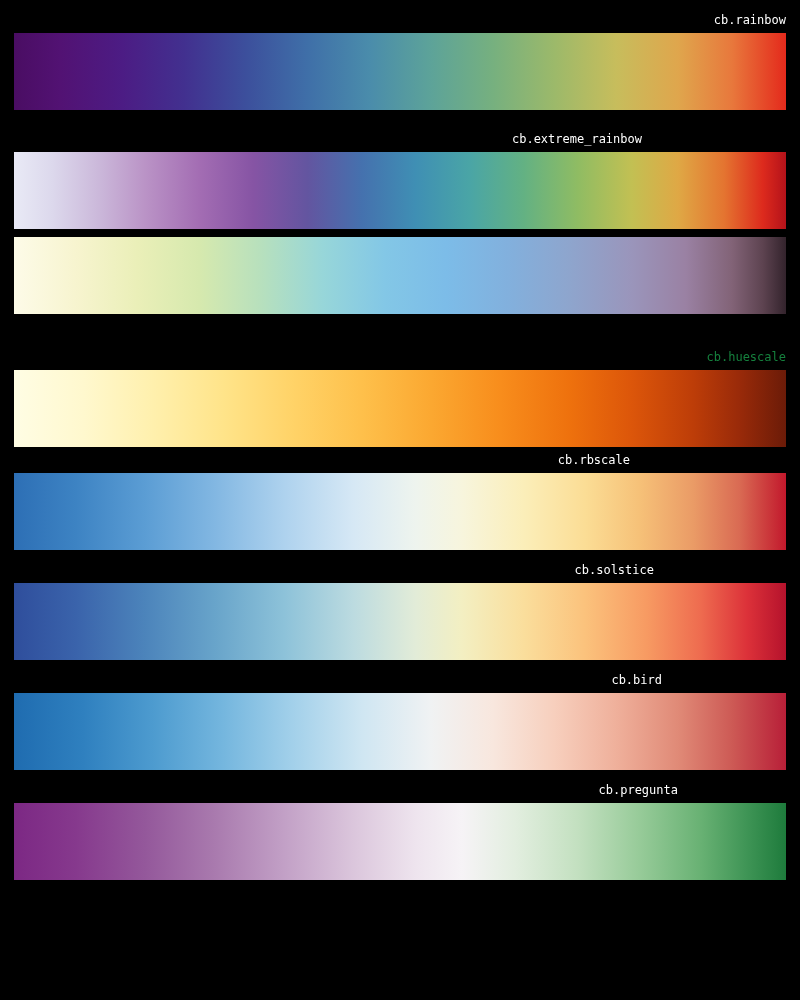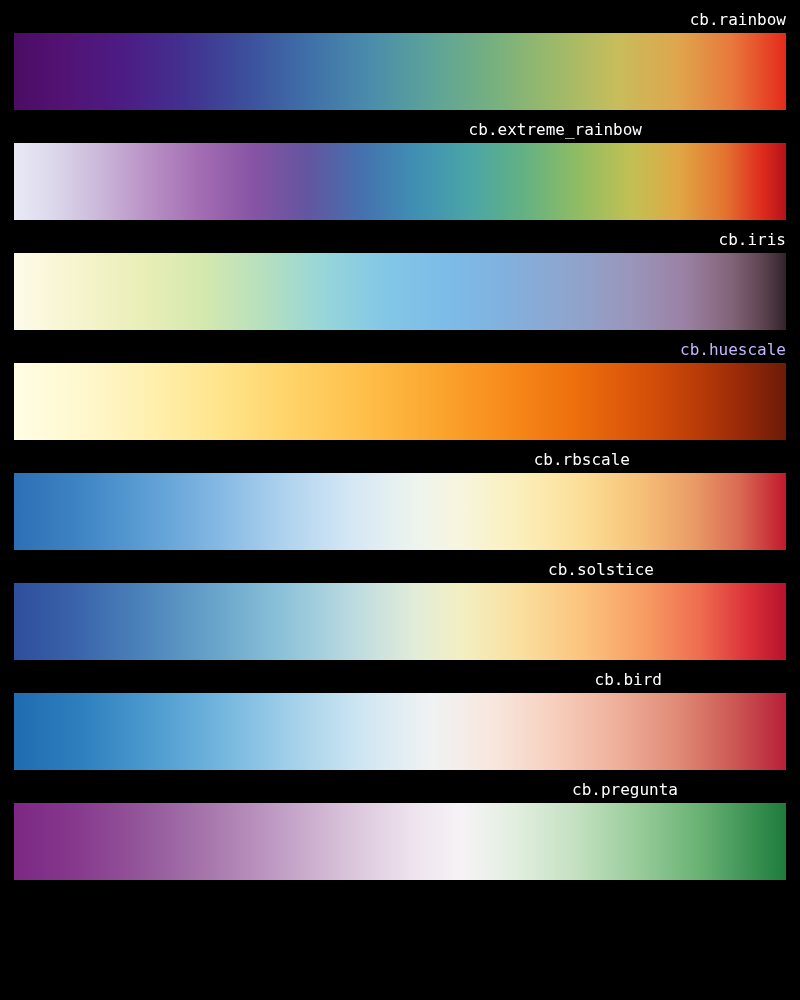--- a/index.html
+++ b/index.html
@@ -24,21 +24,21 @@
   .cmap-entry {
     position: absolute;
     left: 14px;
     width: 772px;
   }
   .cmap-label {
     display: block;
     text-align: right;
     color: #ffffff;
     font-family: "DejaVu Sans Mono", "Liberation Mono", monospace;
-    font-size: 16px;
+    font-size: 12px;
     line-height: 16px;
     letter-spacing: 0px;
     height: 16px;
     margin: 0;
     padding: 0;
     white-space: pre;
   }
   .cmap-bar {
     display: block;
     width: 772px;
@@ -49,30 +49,29 @@
   }
 </style>
 </head>
 <body>
 
 <div id="gallery" style="width: 800px; height: 1000px; background: rgb(0, 0, 0);">
     <div class="cmap-entry" style="left: 14px; width: 772px; top: 12px;">
       <span class="cmap-label" style="color: rgb(255, 255, 255);">cb.rainbow</span>
       <div class="cmap-bar" style="width: 772px; height: 77px; margin-top: 5px; background: linear-gradient(to right, rgb(74, 13, 99) 0%, rgb(82, 18, 115) 6%, rgb(76, 28, 132) 14%, rgb(66, 48, 143) 22%, rgb(60, 79, 156) 30%, rgb(63, 111, 168) 38%, rgb(74, 140, 171) 46%, rgb(93, 163, 153) 54%, rgb(118, 176, 127) 62%, rgb(156, 185, 106) 70%, rgb(199, 189, 92) 78%, rgb(223, 166, 77) 86%, rgb(232, 120, 60) 93%, rgb(228, 42, 28) 100%);"></div>
     </div>
-    <div class="cmap-entry" style="left: 14px; width: 628px; top: 122px;">
+    <div class="cmap-entry" style="left: 14px; width: 628px; top: 131px;">
       <span class="cmap-label" style="color: rgb(255, 255, 255);">cb.extreme_rainbow</span>
       <div class="cmap-bar" style="width: 772px; height: 77px; margin-top: 5px; background: linear-gradient(to right, rgb(233, 234, 246) 0%, rgb(220, 216, 236) 5%, rgb(203, 184, 218) 11%, rgb(186, 147, 198) 17%, rgb(163, 109, 179) 24%, rgb(134, 84, 164) 31%, rgb(99, 85, 160) 38%, rgb(69, 113, 174) 45%, rgb(63, 143, 180) 52%, rgb(74, 165, 166) 59%, rgb(99, 177, 131) 66%, rgb(143, 188, 99) 73%, rgb(194, 192, 83) 80%, rgb(223, 168, 69) 86%, rgb(228, 116, 48) 92%, rgb(221, 42, 29) 97%, rgb(180, 18, 26) 100%);"></div>
     </div>
     <div class="cmap-entry" style="left: 14px; width: 772px; top: 232px;">
-      <span class="cmap-label" style="color: rgb(255, 255, 255);">cb.iris</span>
       <div class="cmap-bar" style="width: 772px; height: 77px; margin-top: 5px; background: linear-gradient(to right, rgb(253, 251, 232) 0%, rgb(247, 244, 207) 8%, rgb(234, 239, 184) 16%, rgb(214, 233, 174) 24%, rgb(183, 224, 189) 32%, rgb(151, 214, 217) 40%, rgb(131, 199, 230) 48%, rgb(124, 188, 232) 56%, rgb(130, 176, 221) 64%, rgb(142, 165, 205) 72%, rgb(154, 149, 187) 80%, rgb(154, 129, 163) 87%, rgb(130, 99, 119) 93%, rgb(93, 67, 80) 97%, rgb(51, 35, 44) 100%);"></div>
     </div>
     <div class="cmap-entry" style="left: 14px; width: 772px; top: 342px;">
-      <span class="cmap-label" style="color: #c4b5fd;">cb.huescale</span>
+      <span class="cmap-label" style="color: #15803d; margin-top: 7px;">cb.huescale</span>
       <div class="cmap-bar" style="width: 772px; height: 77px; margin-top: 5px; background: linear-gradient(to right, rgb(255, 253, 228) 0%, rgb(255, 248, 206) 9%, rgb(255, 240, 173) 18%, rgb(255, 228, 138) 27%, rgb(255, 211, 104) 36%, rgb(254, 192, 75) 45%, rgb(251, 168, 49) 54%, rgb(248, 141, 28) 63%, rgb(238, 113, 13) 72%, rgb(220, 86, 10) 80%, rgb(189, 61, 8) 88%, rgb(153, 42, 9) 94%, rgb(107, 27, 8) 100%);"></div>
     </div>
     <div class="cmap-entry" style="left: 14px; width: 616px; top: 452px;">
       <span class="cmap-label" style="color: rgb(255, 255, 255);">cb.rbscale</span>
       <div class="cmap-bar" style="width: 772px; height: 77px; margin-top: 5px; background: linear-gradient(to right, rgb(45, 111, 181) 0%, rgb(61, 131, 195) 8%, rgb(91, 157, 212) 17%, rgb(130, 183, 226) 26%, rgb(174, 210, 238) 35%, rgb(214, 232, 245) 44%, rgb(238, 244, 238) 52%, rgb(247, 245, 221) 58%, rgb(251, 238, 185) 66%, rgb(251, 221, 149) 74%, rgb(246, 193, 120) 81%, rgb(234, 155, 102) 88%, rgb(217, 106, 83) 94%, rgb(194, 24, 44) 100%);"></div>
     </div>
     <div class="cmap-entry" style="left: 14px; width: 640px; top: 562px;">
       <span class="cmap-label" style="color: rgb(255, 255, 255);">cb.solstice</span>
       <div class="cmap-bar" style="width: 772px; height: 77px; margin-top: 5px; background: linear-gradient(to right, rgb(47, 78, 156) 0%, rgb(58, 99, 171) 8%, rgb(76, 132, 187) 17%, rgb(104, 164, 202) 26%, rgb(141, 194, 217) 35%, rgb(188, 219, 224) 44%, rgb(226, 236, 216) 52%, rgb(243, 239, 194) 58%, rgb(250, 222, 156) 66%, rgb(251, 194, 124) 74%, rgb(247, 154, 98) 82%, rgb(238, 107, 79) 89%, rgb(220, 49, 57) 95%, rgb(181, 18, 44) 100%);"></div>
     </div>

